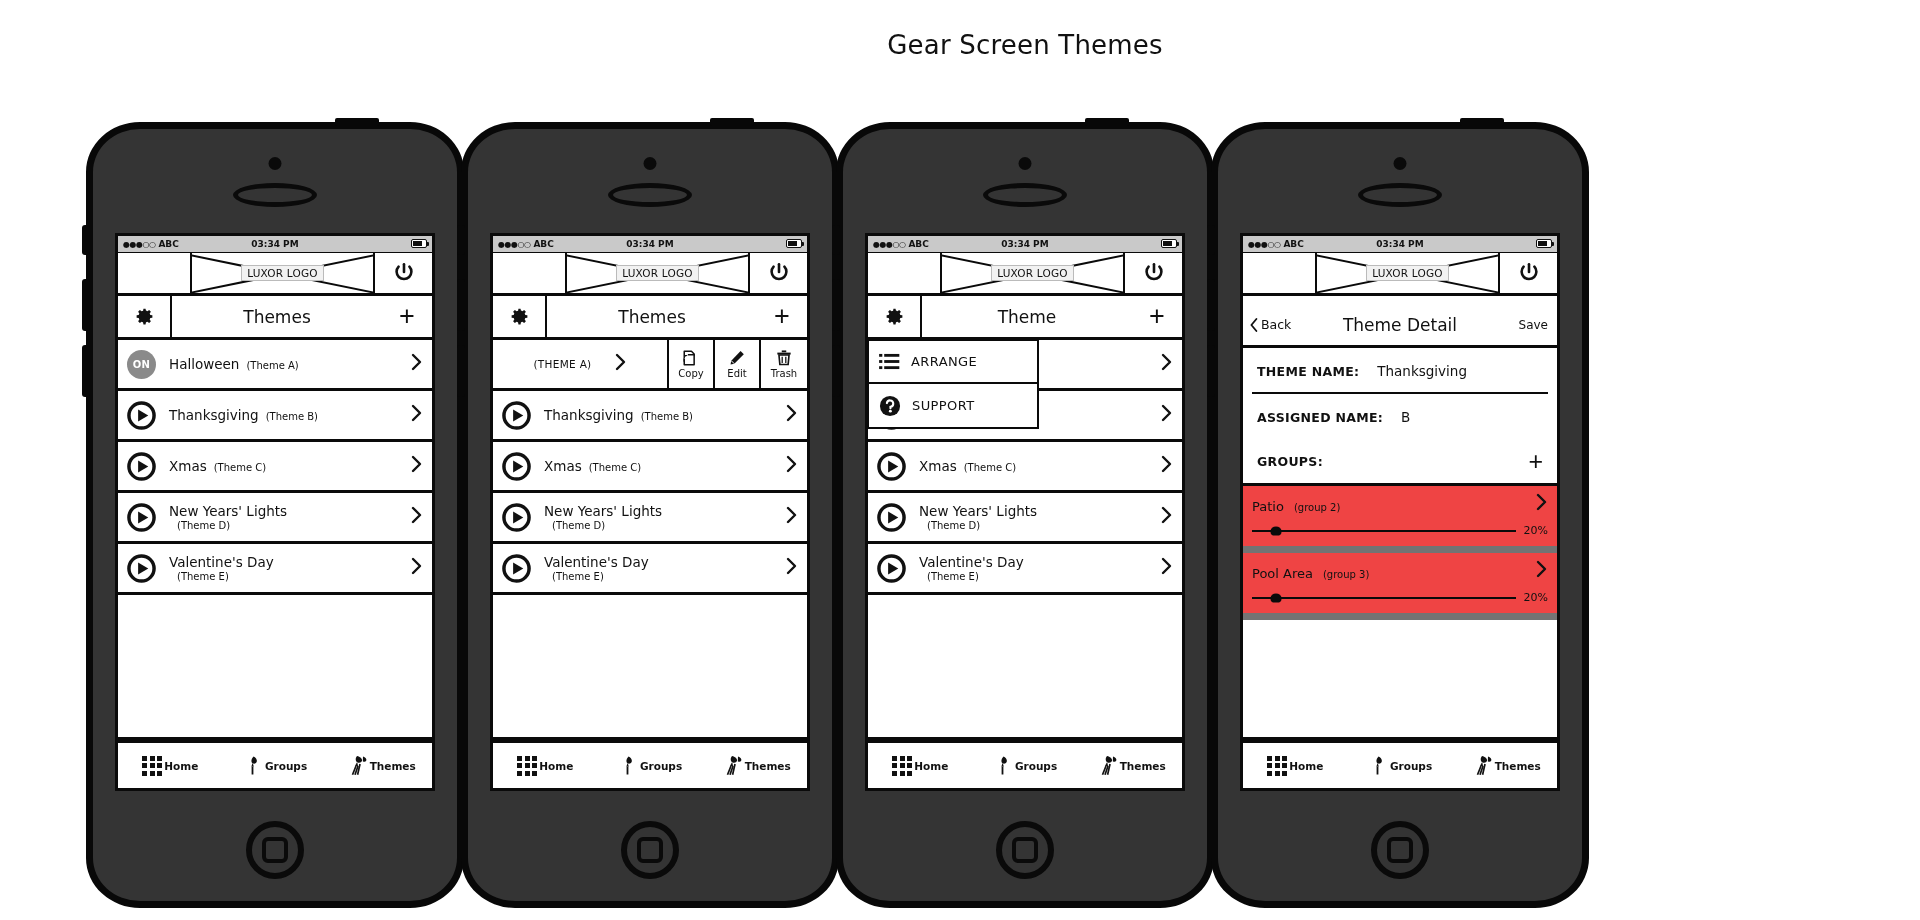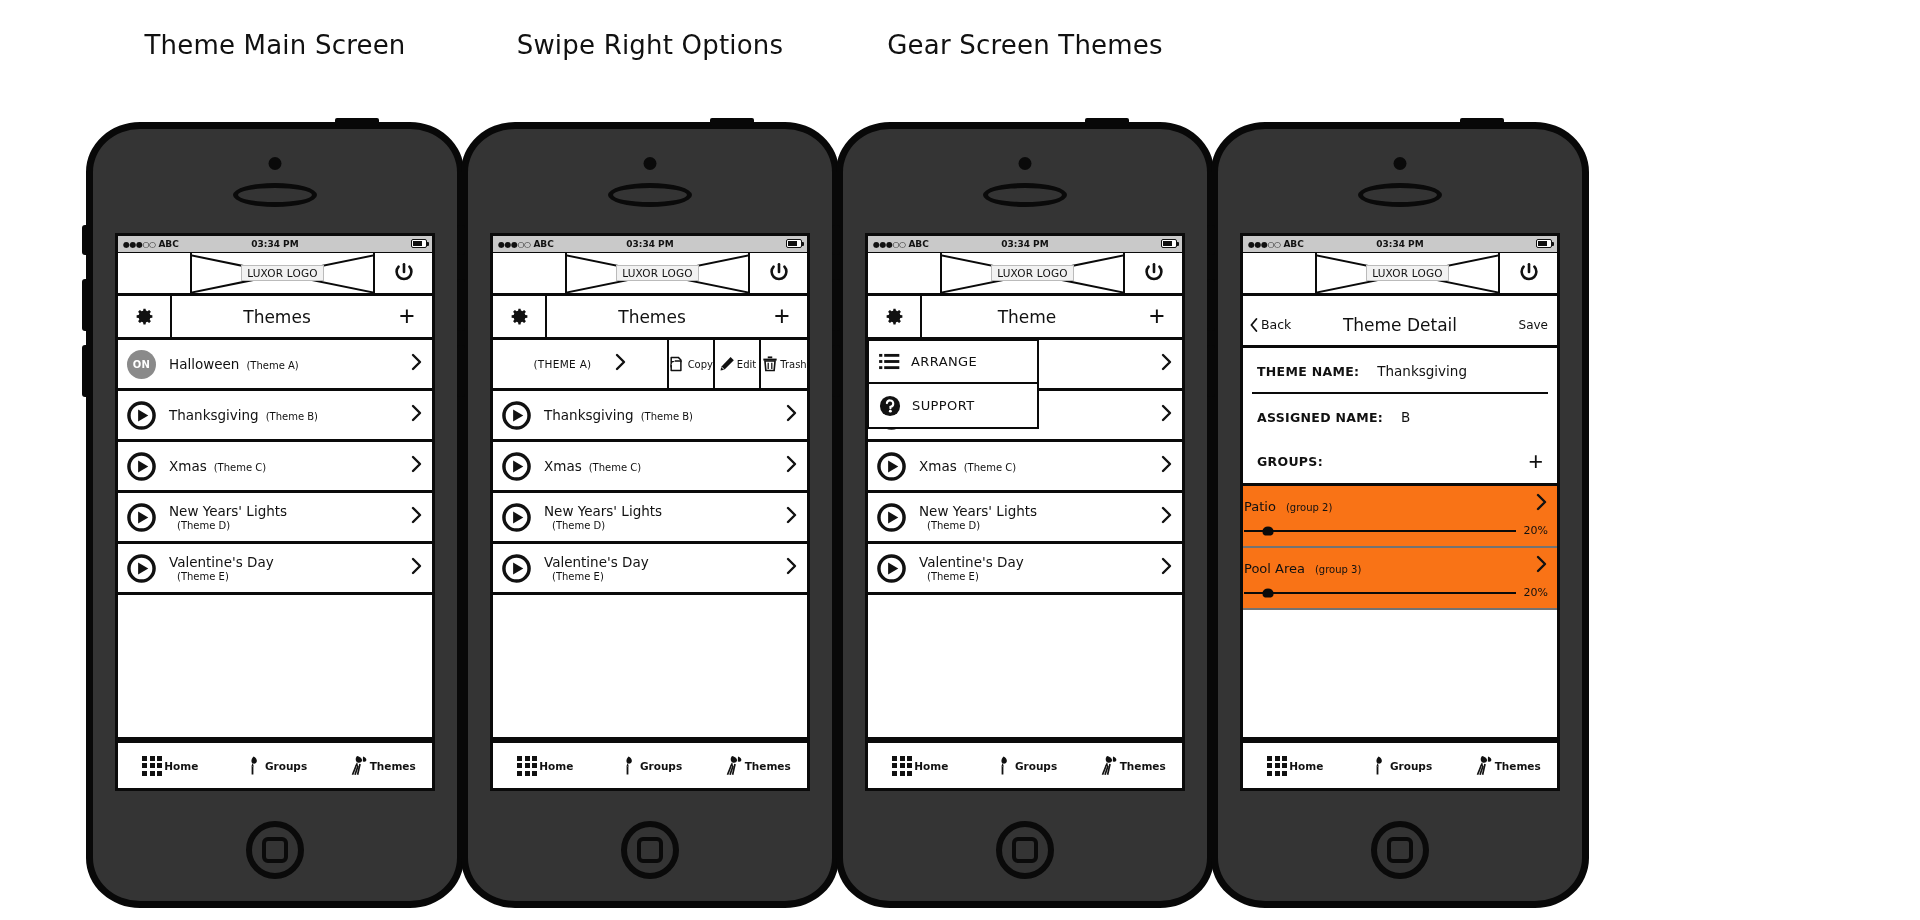--- a/index.html
+++ b/index.html
@@ -169,21 +169,21 @@
 
   
   .row.swipe { padding: 0; }
   .swipe-left {
     flex: 1; display: flex; align-items: center; justify-content: center;
     gap: 22px; height: 100%; border-right: 2px solid #0a0a0a;
   }
   .swipe-left .r-sub { margin-left: 0; font-size: 10.5px; letter-spacing: .3px; }
   .swipe-act {
     width: 46px; height: 100%; border-right: 2px solid #0a0a0a;
-    display: flex; flex-direction: row; align-items: center; justify-content: center; gap: 1px;
+    display: flex; flex-direction: column; align-items: center; justify-content: center; gap: 1px;
   }
   .swipe-act:last-child { border-right: none; }
   .swipe-act span { font-size: 10px; font-family: "DejaVu Sans", sans-serif; color: #111; }
 
   
   .popover {
     position: absolute; left: -1px; top: -1px; width: 172px;
     border: 2px solid #0a0a0a; background: #fff; z-index: 9;
   }
   .pop-item {
@@ -199,21 +199,21 @@
     padding: 0 14px; background: #fff; position: relative;
   }
   .field.boxed { border-bottom: 3px solid #0a0a0a; }
   .field .inner-rule { position: absolute; left: 9px; right: 9px; bottom: 0; height: 2px; background: #0a0a0a; }
   .f-label { font-size: 12.5px; font-weight: bold; letter-spacing: .3px; color: #111;
              font-family: "DejaVu Sans", sans-serif; }
   .f-value { font-size: 13.5px; color: #111; margin-left: 18px; font-family: "DejaVu Sans", sans-serif; }
   .f-plus { margin-left: auto; font-size: 25px; line-height: 1; font-weight: 300; color: #111; }
 
   .grp-row {
-    flex: 0 0 auto; border-bottom: 2px solid #737373; padding: 7px 9px 9px 1px; background: #f97316;
+    flex: 0 0 auto; border-bottom: 7px solid #737373; padding: 7px 9px 9px 9px; background: #ef4444;
   }
   .grp-top { display: flex; align-items: baseline; }
   .grp-name { font-size: 13px; color: #111; font-family: "DejaVu Sans", sans-serif; }
   .grp-sub { font-size: 10px; color: #111; margin-left: 10px; font-family: "DejaVu Sans", sans-serif; }
   .grp-chev { margin-left: auto; }
   .slider { display: flex; align-items: center; margin-top: 9px; }
   .track { flex: 1; height: 2px; background: #0a0a0a; position: relative; }
   .knob {
     position: absolute; left: 9%; top: 50%; transform: translate(-50%, -50%);
     width: 11px; height: 9px; background: #0a0a0a; border-radius: 50% 50% 40% 40%;
@@ -229,21 +229,20 @@
   .tab span { font-size: 10.5px; font-weight: bold; color: #111; font-family: "DejaVu Sans", sans-serif; }
   .grid-ico { display: grid; grid-template-columns: repeat(3, 5px); gap: 2.5px; }
   .grid-ico i { width: 5px; height: 5px; background: #111; display: block; }
 </style>
 </head>
 <body>
 
 <div class="board">
 
   <div class="column" style="left:80px;">
-    <div class="col-title">Theme Main Screen</div>
     <div class="phone">
       <div class="side-btn sb1"></div>
       <div class="side-btn sb2"></div>
       <div class="side-btn sb3"></div>
       <div class="top-notch"></div>
       <div class="camera"></div>
       <div class="speaker"></div>
 
       <div class="screen">
 
@@ -408,21 +407,20 @@
           </div>
         </div>
       </div>
       <div class="home-btn">
           <i></i>
         </div>
     </div>
   </div>
 
   <div class="column" style="left:455px;">
-    <div class="col-title">Swipe Right Options</div>
     <div class="phone">
       <div class="side-btn sb1"></div>
       <div class="side-btn sb2"></div>
       <div class="side-btn sb3"></div>
       <div class="top-notch"></div>
       <div class="camera"></div>
       <div class="speaker"></div>
 
       <div class="screen">
         <div class="statusbar">

